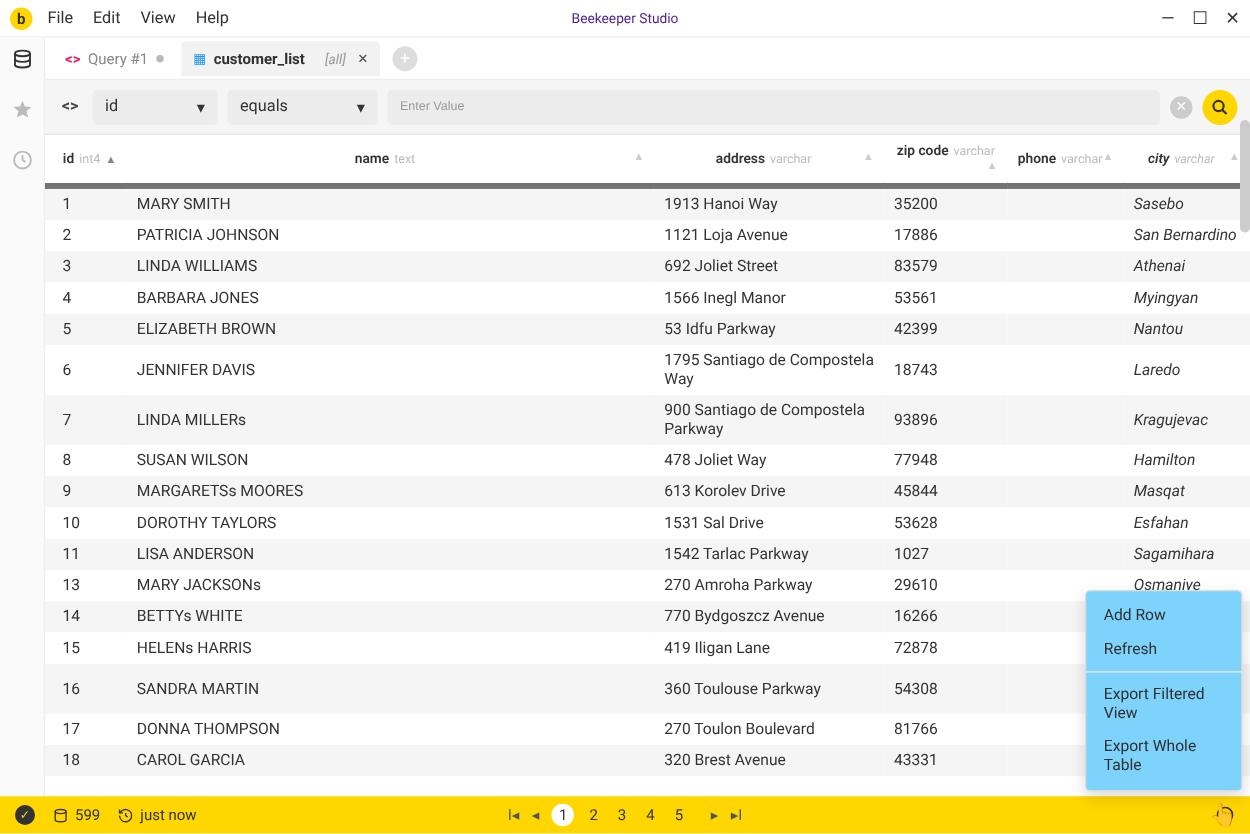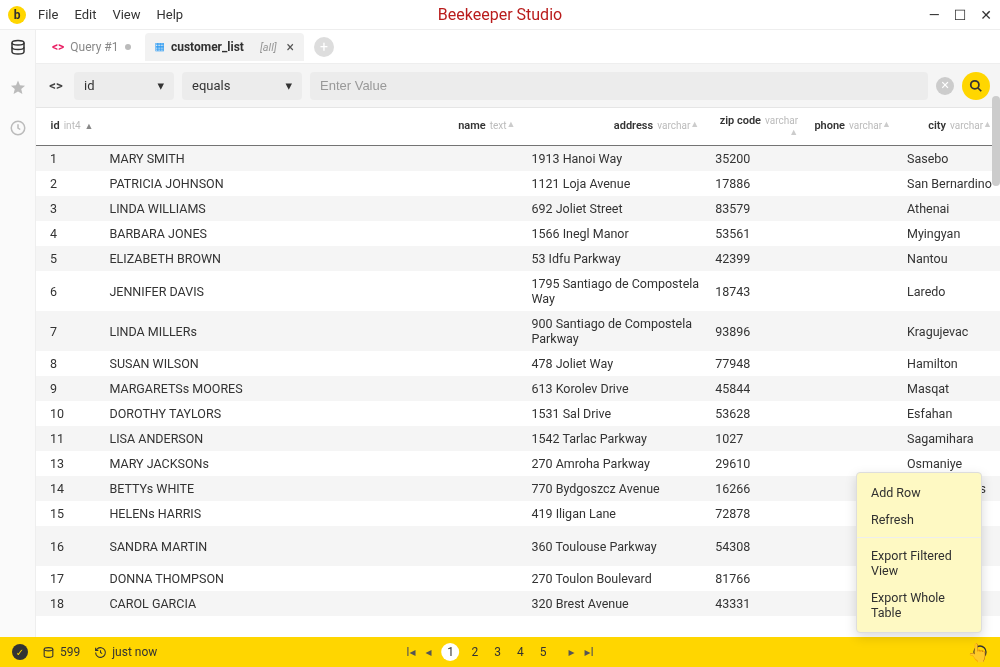--- a/index.html
+++ b/index.html
@@ -25,21 +25,21 @@
   background: #ffd600;
   border-radius: 50%;
   display: flex;
   align-items: center;
   justify-content: center;
   font-weight: bold;
   font-size: 12px;
   margin-right: 12px;
 }
 .menu-items { display: flex; gap: 16px; font-size: 13px; color: #333; }
-.app-title { position: absolute; left: 50%; transform: translateX(-50%); font-size: 16px; color: #b91c1c; }
+.app-title { position: absolute; left: 50%; transform: translateX(-50%); font-size: 11px; color: #4c1d95; }
 .window-controls { margin-left: auto; display: flex; gap: 14px; align-items: center; }
 .window-controls span { font-size: 14px; color: #333; cursor: pointer; }
 
 .main-area { display: flex; height: calc(667px - 30px - 30px); }
 .left-rail {
   width: 36px;
   background: #fafafa;
   border-right: 1px solid #eee;
   display: flex;
   flex-direction: column;
@@ -98,21 +98,21 @@
 }
 .fd1 { width: 100px; }
 .fd2 { width: 120px; }
 .filter-input {
   flex: 1;
   background: #ececec;
   border: none;
   height: 28px;
   border-radius: 4px;
   padding: 0 10px;
-  font-size: 13px;
+  font-size: 10px;
   color: #333;
 }
 .filter-input::placeholder { color: #999; }
 .clear-filter {
   width: 18px; height: 18px;
   border-radius: 50%;
   background: #ccc;
   color: #fff;
   display: flex; align-items: center; justify-content: center;
   font-size: 11px;
@@ -122,44 +122,44 @@
   width: 28px; height: 28px;
   border-radius: 50%;
   background: #ffd600;
   display: flex; align-items: center; justify-content: center;
   cursor: pointer;
 }
 
 .table-wrap { flex: 1; overflow: auto; position: relative; }
 .data-table { width: 100%; border-collapse: collapse; }
 .data-table thead th {
-  text-align: right;
+  text-align: center;
   font-size: 11px;
   font-weight: 600;
   padding: 6px 8px 8px;
   color: #333;
-  border-bottom: 1px solid #737373;
+  border-bottom: 5px solid #737373;
   position: sticky; top: 0; background: #fff;
 }
 .col-type { font-weight: 400; color: #bbb; font-size: 10px; margin-left: 4px; }
 .sort-arrow { color: #888; font-size: 9px; margin-left: 4px; }
 .header-right { float: right; color: #ccc; font-size: 9px; }
 .data-table tbody td {
   padding: 5px 8px;
   font-size: 12.5px;
   color: #333;
 }
 .data-table tbody tr:nth-child(odd) { background: #f5f5f5; }
 .data-table tbody tr:nth-child(even) { background: #fff; }
 .col-id { width: 60px; padding-left: 14px !important; }
 .col-name { width: 418px; }
 .col-addr { width: 182px; }
 .col-zip { width: 98px; }
 .col-phone { width: 92px; }
-.col-city { width: 100px; }
+.col-city { width: 100px; font-style: italic; }
 
 .vertical-scrollbar {
   position: absolute;
   right: 0; top: 96px;
   width: 8px; height: 90px;
   background: #ccc;
   border-radius: 4px;
 }
 
 .status-bar {
@@ -190,24 +190,24 @@
 .page-num { cursor: pointer; font-size: 12px; padding: 2px 4px; }
 .page-num.active {
   background: #fff; border-radius: 50%;
   width: 18px; height: 18px;
   display: inline-flex; align-items: center; justify-content: center;
 }
 .status-right { margin-left: auto; display: flex; align-items: center; gap: 10px; }
 
 .context-menu {
   position: absolute;
-  right: 18px;
+  right: 6px;
   bottom: 34px;
   width: 126px;
-  background: #fef9c3;
+  background: #7dd3fc;
   border: 1px solid #ddd;
   border-radius: 4px;
   box-shadow: 0 4px 12px rgba(0,0,0,0.15);
   padding: 6px 0;
   font-size: 12.5px;
 }
 .context-menu .item { padding: 6px 14px; cursor: pointer; }
 .context-menu .sep { height: 1px; background: #eee; margin: 4px 0; }
 
 .cursor-hand {

